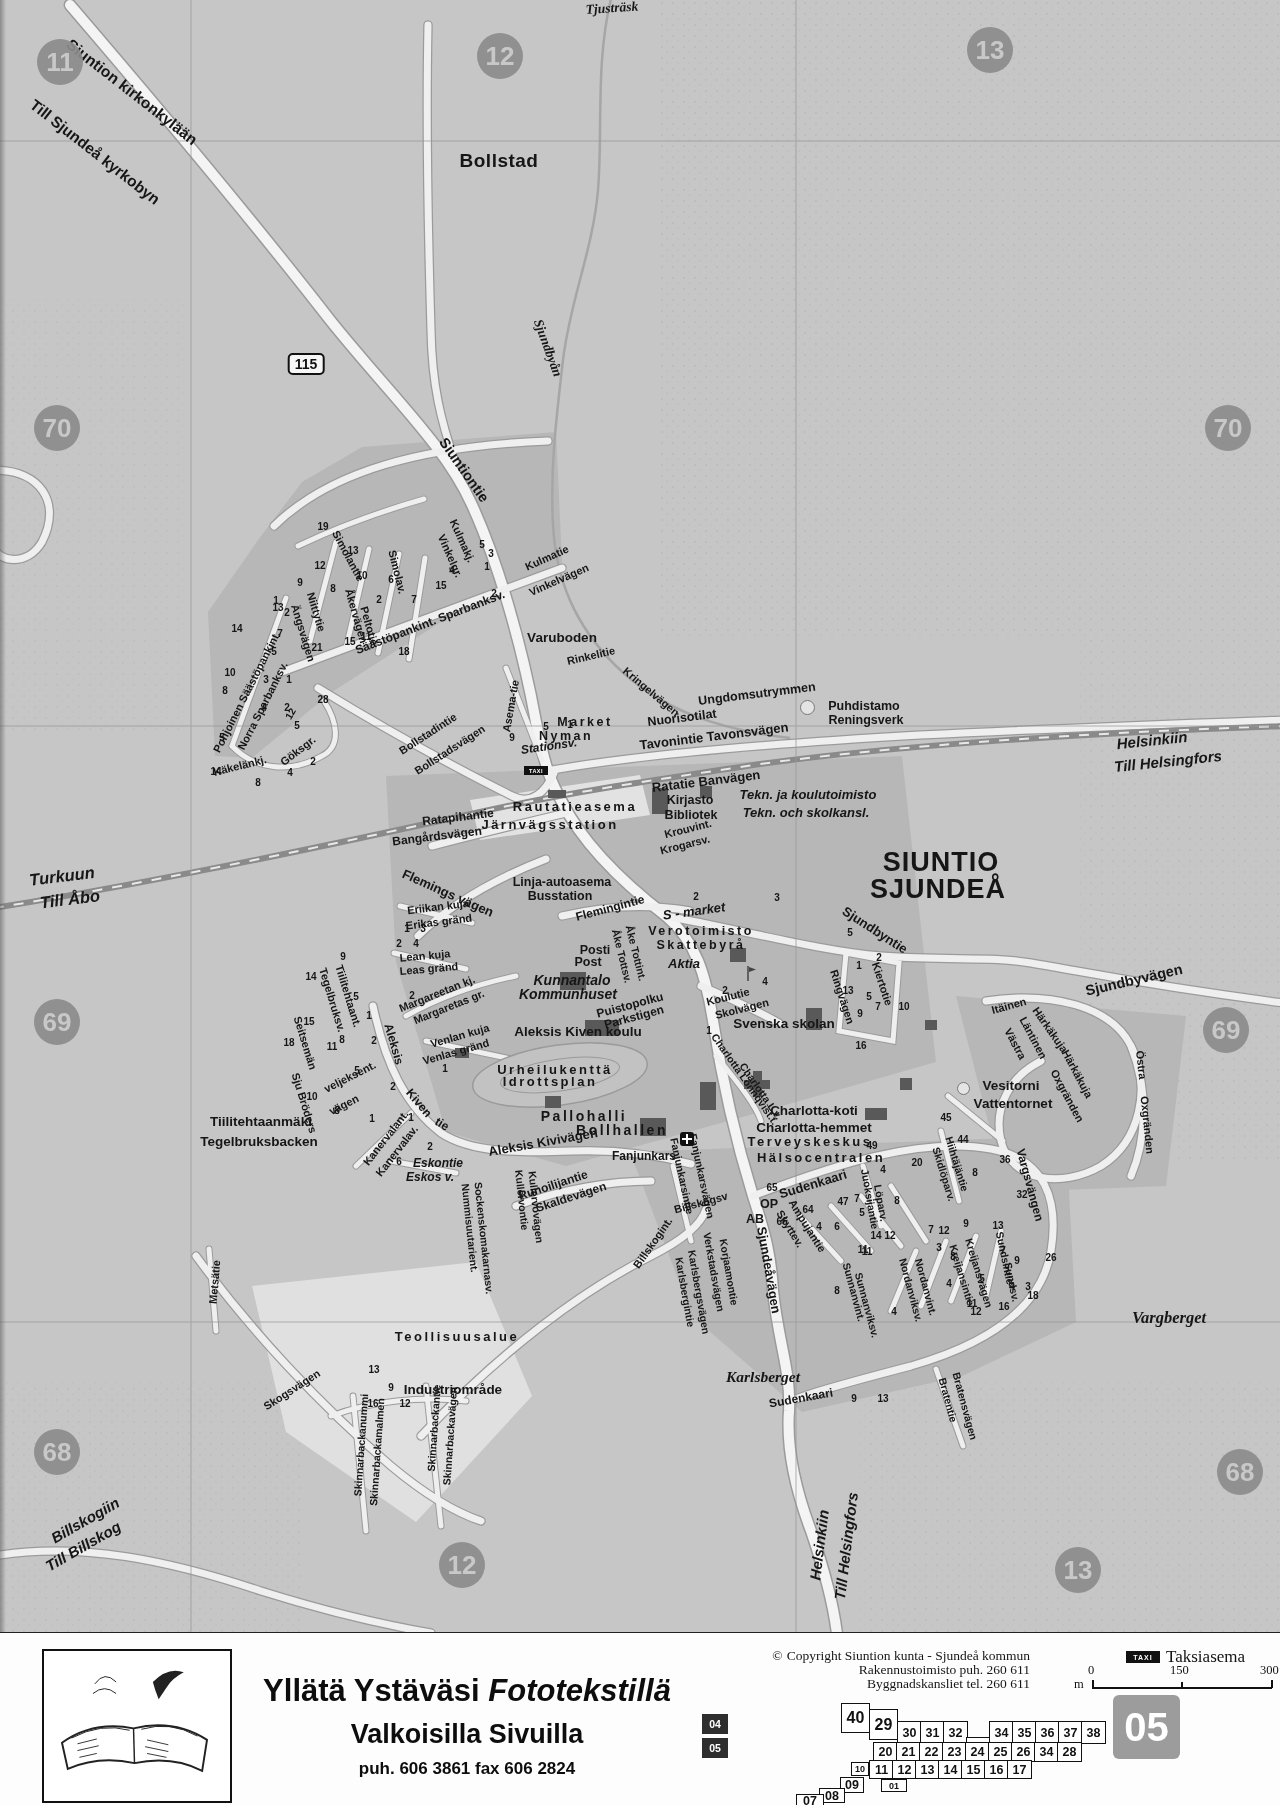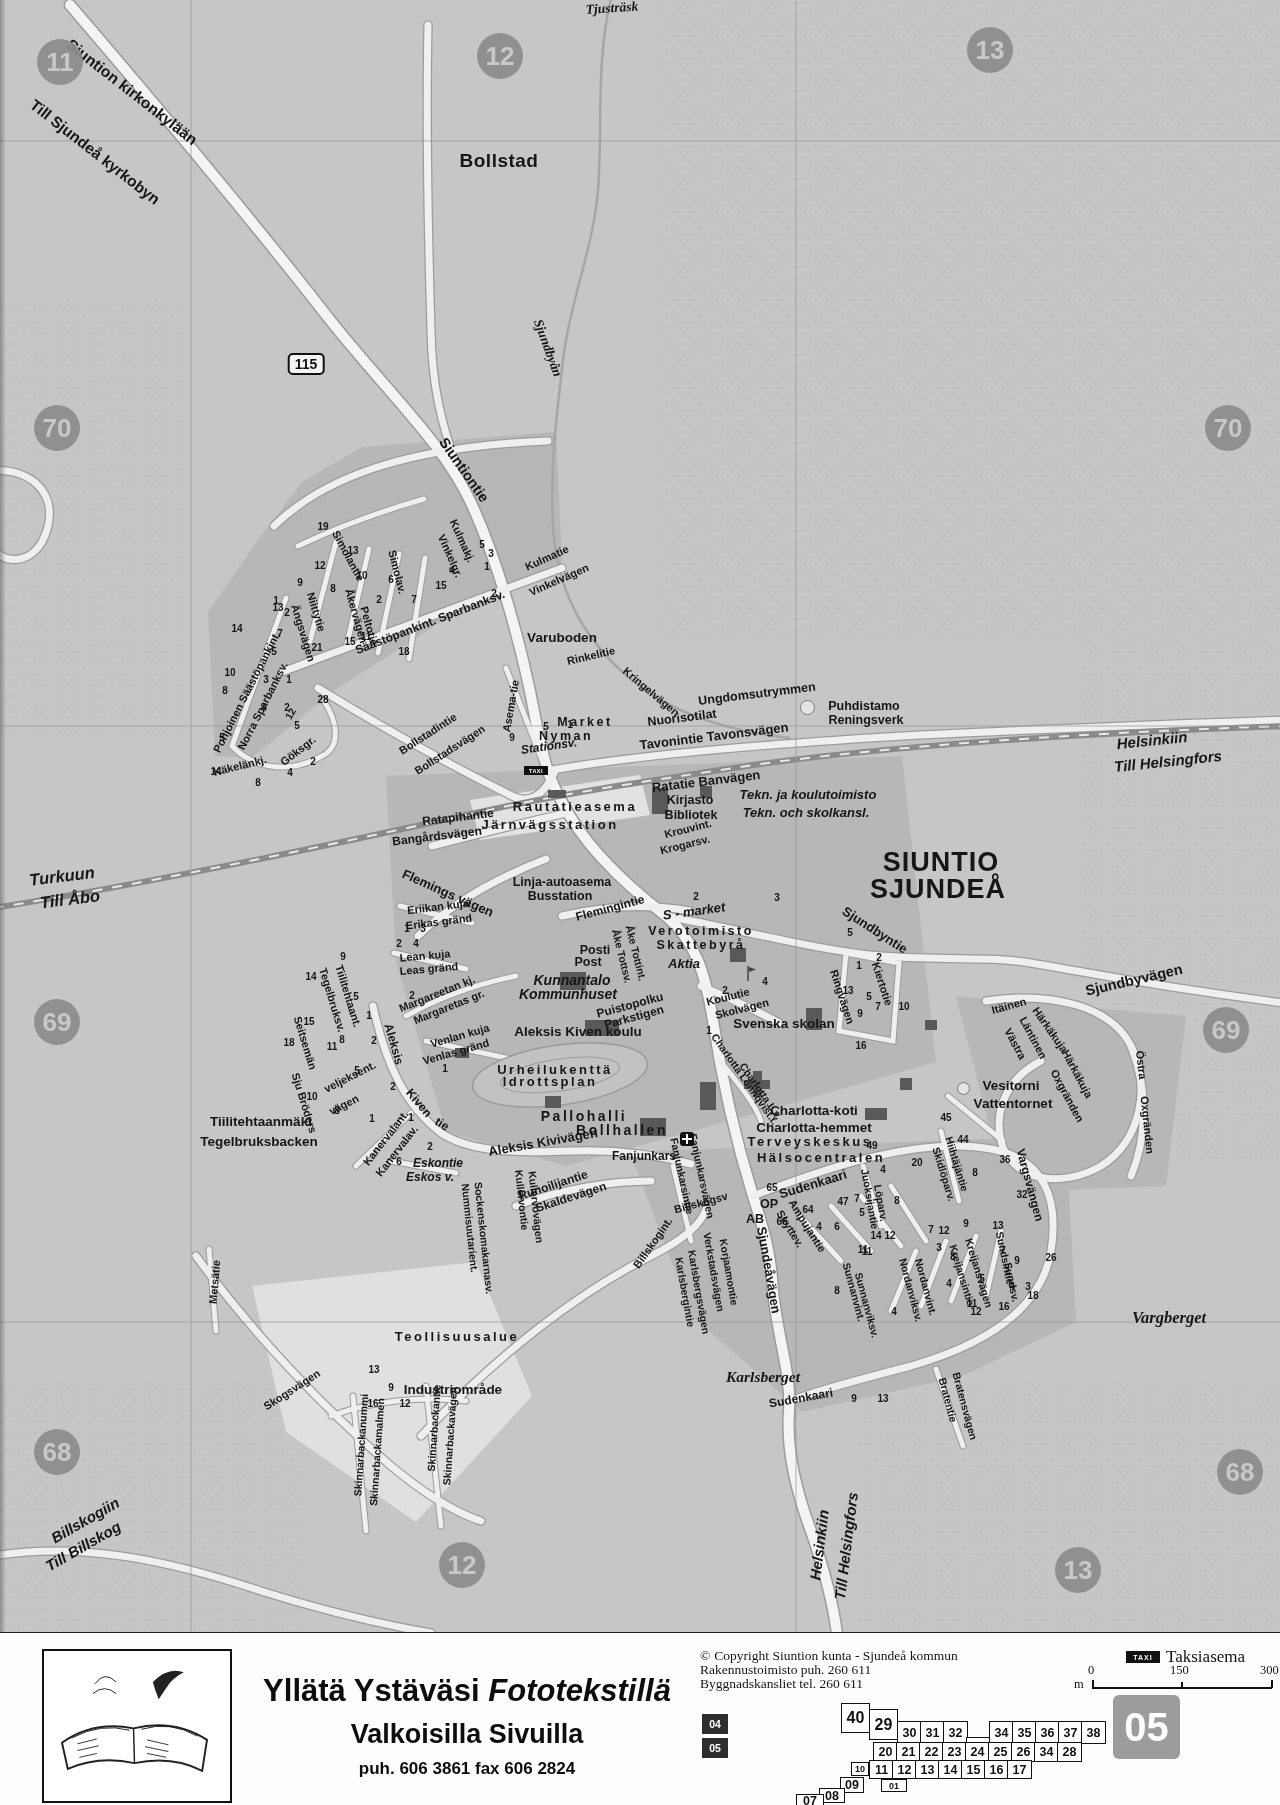--- a/index.html
+++ b/index.html
@@ -49,21 +49,21 @@
   
   .strip{position:absolute;left:0;top:1632px;width:1280px;height:173px;background:#fdfdfd;
          border-top:1.5px solid #222;z-index:50;}
   .ad-box{position:absolute;left:42px;top:16px;width:186px;height:150px;border:2.5px solid #111;background:#fff;}
   .ad-text{position:absolute;left:232px;top:0;width:470px;height:173px;color:#0d0d0d;text-align:center;}
   .ad-l1{position:absolute;left:0;right:0;top:40px;font-size:31px;font-weight:700;}
   .ad-l1 .it{font-style:italic;}
   .ad-l2{position:absolute;left:0;right:0;top:86px;font-size:27px;font-weight:700;}
   .ad-l3{position:absolute;left:0;right:0;top:126px;font-size:17px;font-weight:700;}
   .copyright{position:absolute;left:700px;top:16px;width:330px;font-family:"Liberation Serif",serif;
-             font-size:13.5px;line-height:14px;color:#151515;}
+             font-size:13.5px;line-height:14px;color:#151515;text-align:right;}
   .copyright .sym{display:inline-block;margin-right:4px;}
   .dkbox{position:absolute;background:#2e2e2e;color:#fff;font-weight:700;font-size:11px;
          display:flex;align-items:center;justify-content:center;}
   .taxi-legend{position:absolute;left:1126px;top:14px;display:flex;align-items:center;gap:6px;}
   .taxi-legend .logo{width:34px;height:12px;background:#111;color:#fff;font-size:7px;font-weight:700;
          display:flex;align-items:center;justify-content:center;letter-spacing:1px;}
   .taxi-legend .name{font-family:"Liberation Serif",serif;font-size:17px;color:#111;}
   .scalebar{position:absolute;left:1074px;top:30px;width:205px;height:48px;color:#111;
             font-family:"Liberation Serif",serif;font-size:12.5px;}
   .scalebar .tick{position:absolute;top:0;}

